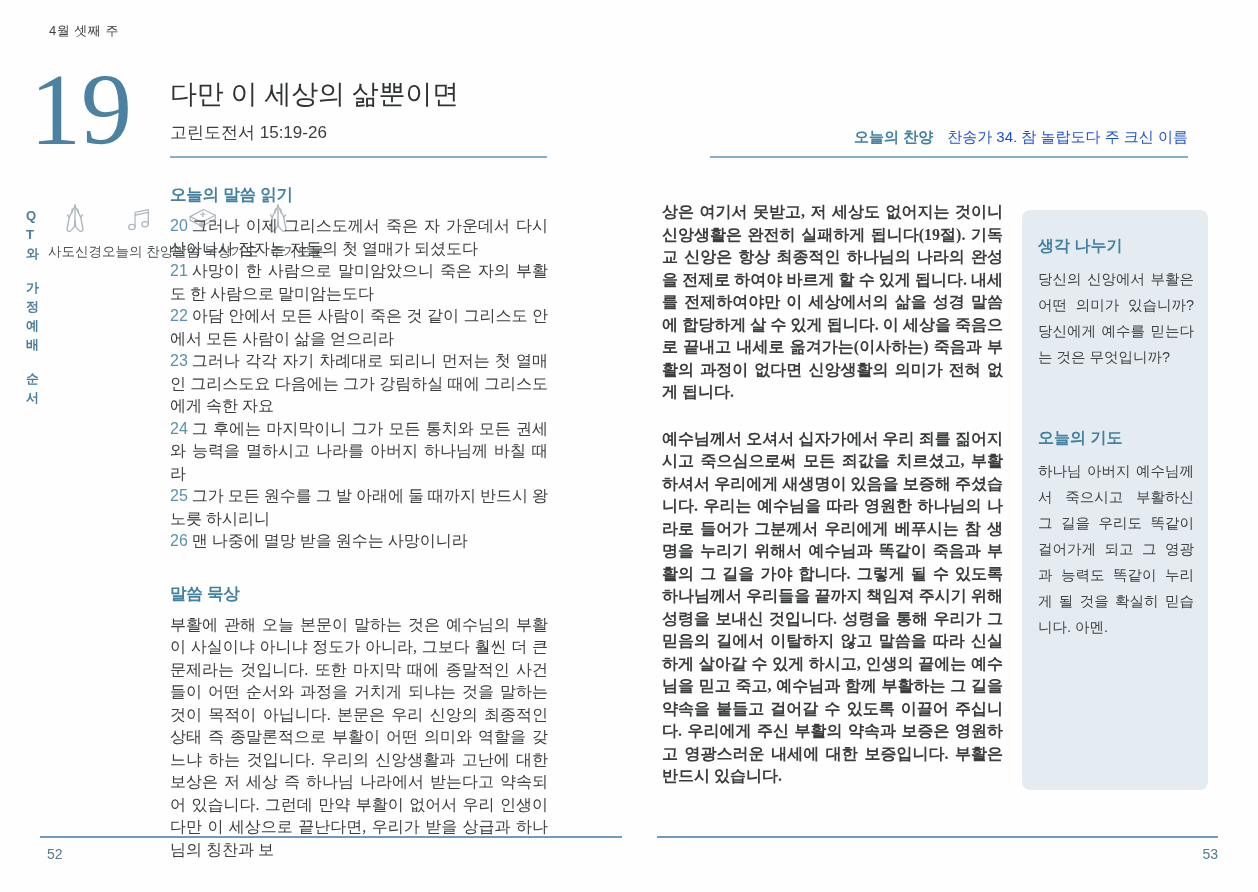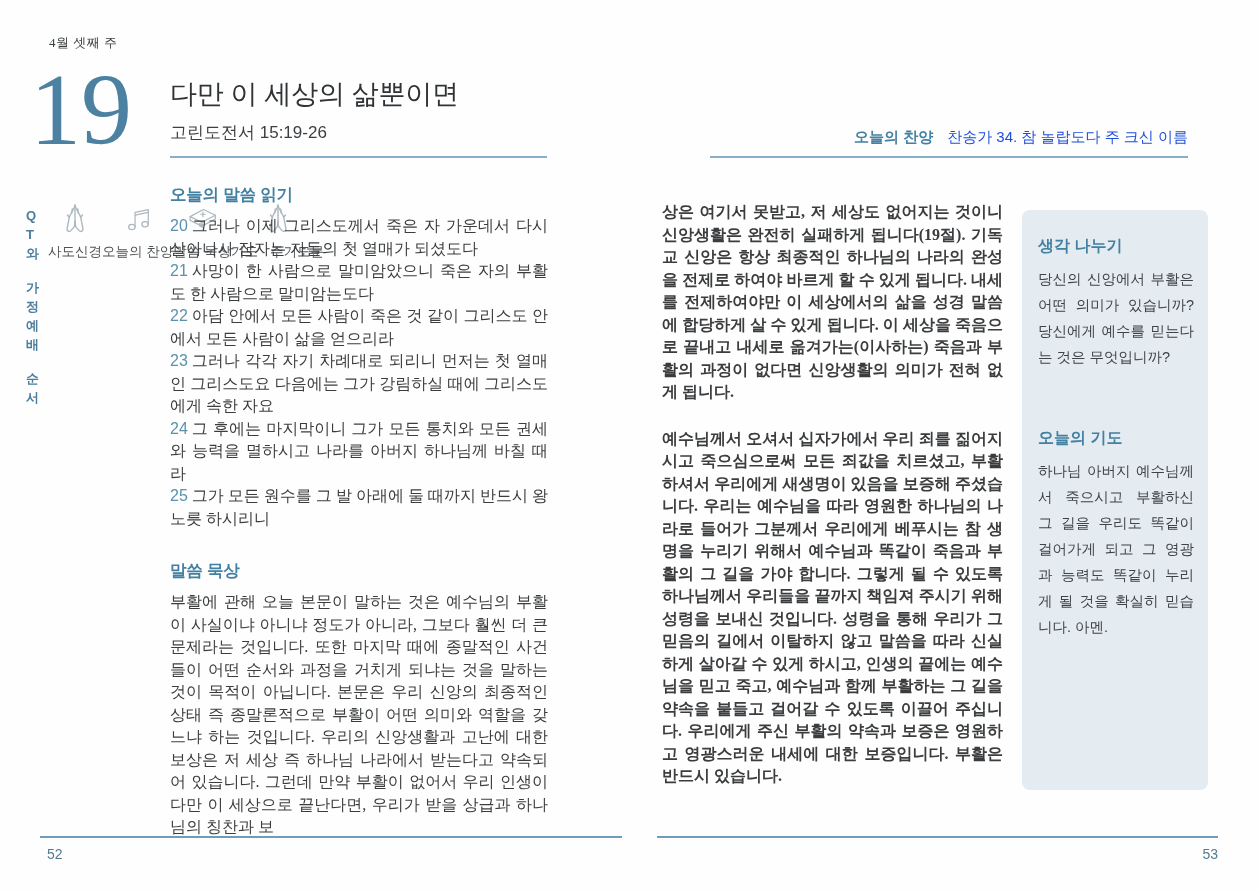--- a/index.html
+++ b/index.html
@@ -3,21 +3,21 @@
 <meta charset="utf-8">
 <style>
   * { margin:0; padding:0; box-sizing:border-box; }
   html,body { background:#e8e8e8; }
   .page {
     position:relative; width:1258px; height:892px; margin:0 auto;
     background:#fefefe; overflow:hidden;
     font-family:"Liberation Sans", sans-serif; color:#3a3c3e;
   }
   
-  .week-label { position:absolute; left:49px; top:34px; font-size:13px; color:#3c3f41; letter-spacing:.5px;font-family:Liberation Serif, serif; }
+  .week-label { position:absolute; left:49px; top:22px; font-size:13px; color:#3c3f41; letter-spacing:.5px; }
   .day-number {
     position:absolute; left:30px; top:56px;
     font-family:"Liberation Serif","DejaVu Serif",serif;
     font-size:102px; line-height:1.05; color:#4d81a1;
   }
   .title-block { position:absolute; left:170px; top:76px; }
   .page-title { font-size:27px; font-weight:400; color:#303335; letter-spacing:-.3px; }
   .scripture-ref { margin-top:9px; font-size:17px; color:#3c3f42; }
   .rule { position:absolute; height:2px; background:#85b0c7; }
   .rule-title { left:170px; top:156px; width:377px; }
@@ -140,20 +140,21 @@
 
   <div class="left-main">
     <div class="section-heading reading-heading">오늘의 말씀 읽기</div>
     <div class="verses serif-body">
       <p class="verse"><span class="vnum">20</span><span>그러나 이제 그리스도께서 죽은 자 가운데서 다시 살아나사 잠자는 자들의 첫 열매가 되셨도다</span></p>
       <p class="verse"><span class="vnum">21</span><span>사망이 한 사람으로 말미암았으니 죽은 자의 부활도 한 사람으로 말미암는도다</span></p>
       <p class="verse"><span class="vnum">22</span><span>아담 안에서 모든 사람이 죽은 것 같이 그리스도 안에서 모든 사람이 삶을 얻으리라</span></p>
       <p class="verse"><span class="vnum">23</span><span>그러나 각각 자기 차례대로 되리니 먼저는 첫 열매인 그리스도요 다음에는 그가 강림하실 때에 그리스도에게 속한 자요</span></p>
       <p class="verse"><span class="vnum">24</span><span>그 후에는 마지막이니 그가 모든 통치와 모든 권세와 능력을 멸하시고 나라를 아버지 하나님께 바칠 때라</span></p>
       <p class="verse"><span class="vnum">25</span><span>그가 모든 원수를 그 발 아래에 둘 때까지 반드시 왕 노릇 하시리니</span></p>
+      <p class="verse"><span class="vnum">26</span><span>맨 나중에 멸망 받을 원수는 사망이니라</span></p>
     </div>
     <div class="section-heading meditation-heading">말씀 묵상</div>
     <p class="serif-body">부활에 관해 오늘 본문이 말하는 것은 예수님의 부활이 사실이냐 아니냐 정도가 아니라, 그보다 훨씬 더 큰 문제라는 것입니다. 또한 마지막 때에 종말적인 사건들이 어떤 순서와 과정을 거치게 되냐는 것을 말하는 것이 목적이 아닙니다. 본문은 우리 신앙의 최종적인 상태 즉 종말론적으로 부활이 어떤 의미와 역할을 갖느냐 하는 것입니다. 우리의 신앙생활과 고난에 대한 보상은 저 세상 즉 하나님 나라에서 받는다고 약속되어 있습니다. 그런데 만약 부활이 없어서 우리 인생이 다만 이 세상으로 끝난다면, 우리가 받을 상급과 하나님의 칭찬과 보</p>
   </div>
 
   <div class="right-main serif-body">
     <p>상은 여기서 못받고, 저 세상도 없어지는 것이니 신앙생활은 완전히 실패하게 됩니다(19절). 기독교 신앙은 항상 최종적인 하나님의 나라의 완성을 전제로 하여야 바르게 할 수 있게 됩니다. 내세를 전제하여야만 이 세상에서의 삶을 성경 말씀에 합당하게 살 수 있게 됩니다. 이 세상을 죽음으로 끝내고 내세로 옮겨가는(이사하는) 죽음과 부활의 과정이 없다면 신앙생활의 의미가 전혀 없게 됩니다.</p>
     <p>예수님께서 오셔서 십자가에서 우리 죄를 짊어지시고 죽으심으로써 모든 죄값을 치르셨고, 부활하셔서 우리에게 새생명이 있음을 보증해 주셨습니다. 우리는 예수님을 따라 영원한 하나님의 나라로 들어가 그분께서 우리에게 베푸시는 참 생명을 누리기 위해서 예수님과 똑같이 죽음과 부활의 그 길을 가야 합니다. 그렇게 될 수 있도록 하나님께서 우리들을 끝까지 책임져 주시기 위해 성령을 보내신 것입니다. 성령을 통해 우리가 그 믿음의 길에서 이탈하지 않고 말씀을 따라 신실하게 살아갈 수 있게 하시고, 인생의 끝에는 예수님을 믿고 죽고, 예수님과 함께 부활하는 그 길을 약속을 붙들고 걸어갈 수 있도록 이끌어 주십니다. 우리에게 주신 부활의 약속과 보증은 영원하고 영광스러운 내세에 대한 보증입니다. 부활은 반드시 있습니다.</p>
   </div>
 

